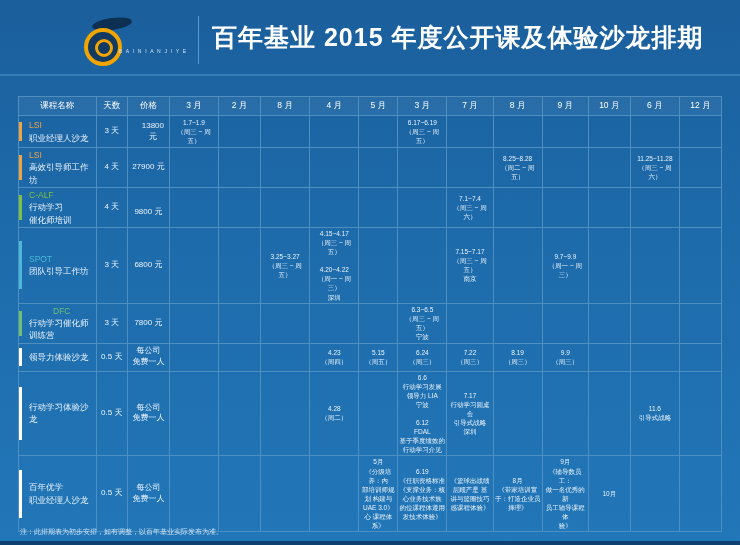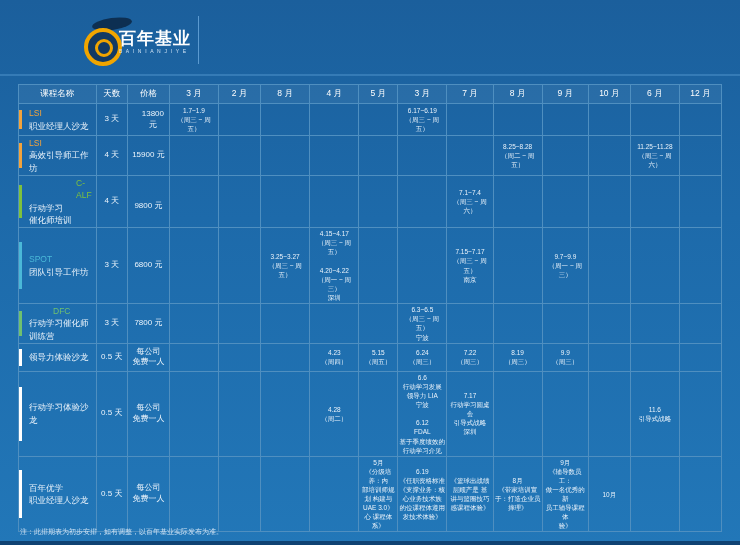--- a/index.html
+++ b/index.html
@@ -38,21 +38,21 @@
   .divider{
     position:absolute;left:198px;top:16px;width:1px;height:48px;background:#5b9ad0;
   }
   .title{
     position:absolute;left:212px;top:21px;font-size:25px;font-weight:bold;color:#fff;
     letter-spacing:1px;white-space:nowrap;
   }
   .hr-line{position:absolute;left:0;top:74px;width:740px;height:2px;background:#4a90c8;opacity:.55;}
 
   
-  .tablewrap{position:absolute;left:18px;top:84px;width:603px;}
+  .tablewrap{position:absolute;left:18px;top:96px;width:603px;}
   table{border-collapse:collapse;width:704px;table-layout:fixed;}
   th,td{
     border:1px solid #4f8fc0;
     vertical-align:middle;
     font-size:7px;
     color:#eaf3fb;
     padding:1px 1px;
     line-height:1.35;
   }
   thead th{
@@ -79,24 +79,24 @@
 </style>
 </head>
 <body>
 
 <div class="page">
 
   <div class="header">
     <div class="logo">
       <div class="ellipse"></div>
       <div class="ring"></div>
-      <div class="cn">百年基业</div>
       <div class="en">B A I   N I A N   J I   Y E</div>
     </div>
     <div class="divider"></div>
+    <div class="title">百年基业 2015 年度公开课及体验沙龙排期</div>
     <div class="hr-line"></div>
   </div>
 
   <div class="tablewrap">
     <table>
       <colgroup>
         <col style="width:74px">
         <col style="width:30px">
         <col style="width:40px">
         <col style="width:47px">
@@ -162,21 +162,21 @@
             <td class="cell">&nbsp;</td>
           </tr>
           <tr style="height: 32px;">
             <td class="course">
               <span class="bar" style="background: rgb(242, 163, 60);"></span>
               <span class="code" style="color: rgb(242, 163, 60);">LSI</span>
               <span class="name">高效引导师工作坊</span>
             </td>
             <td class="days">4 天</td>
             <td class="price">
-              <span class="l" style="display: block;">15900 元</span>
+              <span class="l" style="display: block;">27900 元</span>
             </td>
             <td class="cell">&nbsp;</td>
             <td class="cell">&nbsp;</td>
             <td class="cell">&nbsp;</td>
             <td class="cell">&nbsp;</td>
             <td class="cell">&nbsp;</td>
             <td class="cell">&nbsp;</td>
             <td class="cell">&nbsp;</td>
             <td class="cell">
               <span class="l">8.25~8.28</span>
@@ -186,21 +186,21 @@
             <td class="cell">&nbsp;</td>
             <td class="cell">
               <span class="l">11.25~11.28</span>
               <span class="l">（周三 ~ 周六）</span>
             </td>
             <td class="cell">&nbsp;</td>
           </tr>
           <tr style="height: 36px;">
             <td class="course">
               <span class="bar" style="background: rgb(126, 193, 61);"></span>
-              <span class="code" style="color: rgb(126, 193, 61); margin-left: 47px;">C-ALF</span>
+              <span class="code" style="color: rgb(126, 193, 61);">C-ALF</span>
               <span class="name">行动学习</span>
               <span class="name">催化师培训</span>
             </td>
             <td class="days">4 天</td>
             <td class="price">
               <span class="l" style="display: block; margin-top: 9px;">9800 元</span>
             </td>
             <td class="cell">&nbsp;</td>
             <td class="cell">&nbsp;</td>
             <td class="cell">&nbsp;</td>

